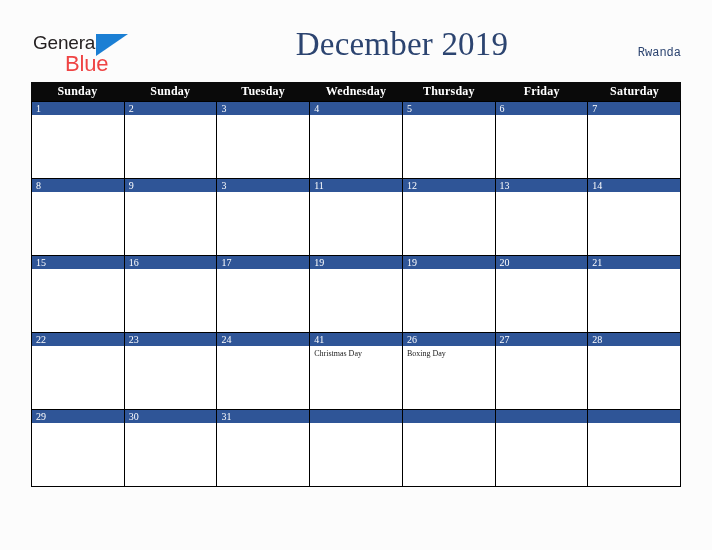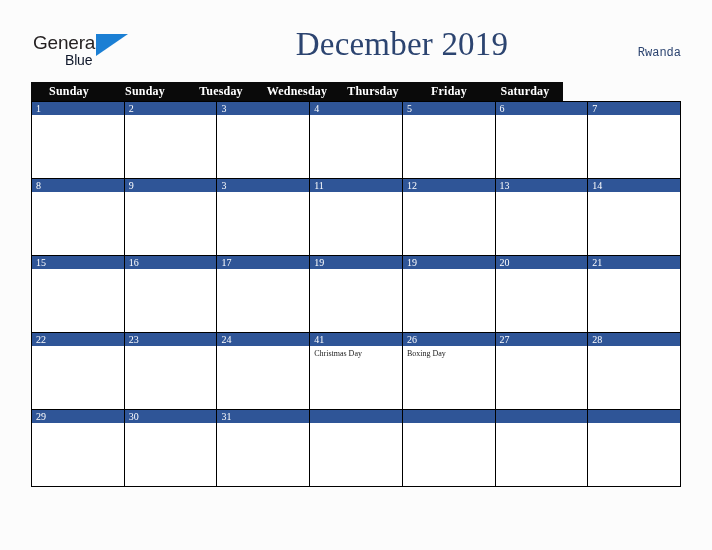--- a/index.html
+++ b/index.html
@@ -52,23 +52,23 @@
     left: 63px;
     top: 1px;
     width: 32px;
     height: 22px;
   }
   .logo-row2 {
     position: absolute;
     left: 32px;
     top: 20px;
     font-family: "Liberation Sans", "DejaVu Sans", sans-serif;
-    font-size: 14px;
+    font-size: 22px;
     letter-spacing: -0.2px;
-    color: #0f172a;
+    color: #ef4444;
   }
 
   .month-title {
     position: absolute;
     left: 0;
     top: 26px;
     width: 712px;
     text-align: center;
     font-size: 33px;
     color: #2c4470;
@@ -90,21 +90,21 @@
   
   .calendar {
     position: absolute;
     left: 31px;
     top: 82px;
     width: 650px;
   }
 
   .dow-row {
     display: flex;
-    width: 532px;
+    width: 650px;
     height: 19px;
     background: #0a0a0a;
   }
   .dow-cell {
     flex: 1 1 0;
     display: flex;
     align-items: center;
     justify-content: center;
     color: #ffffff;
     font-size: 12px;

